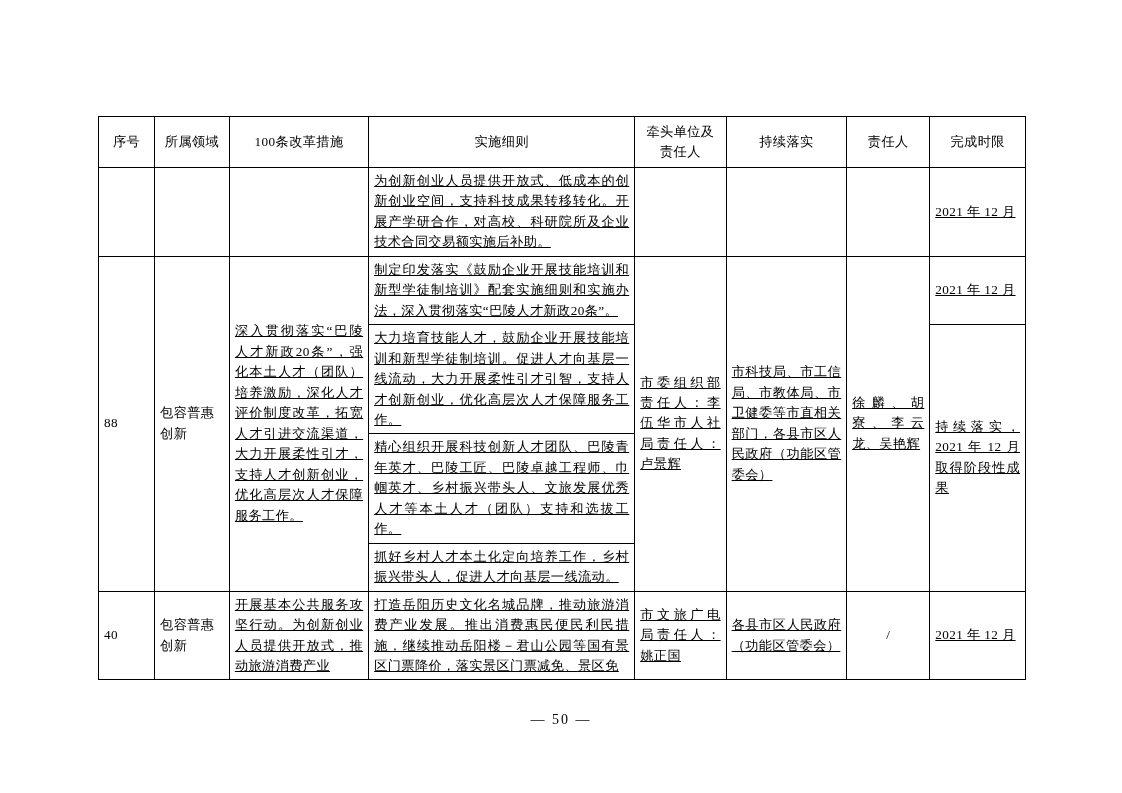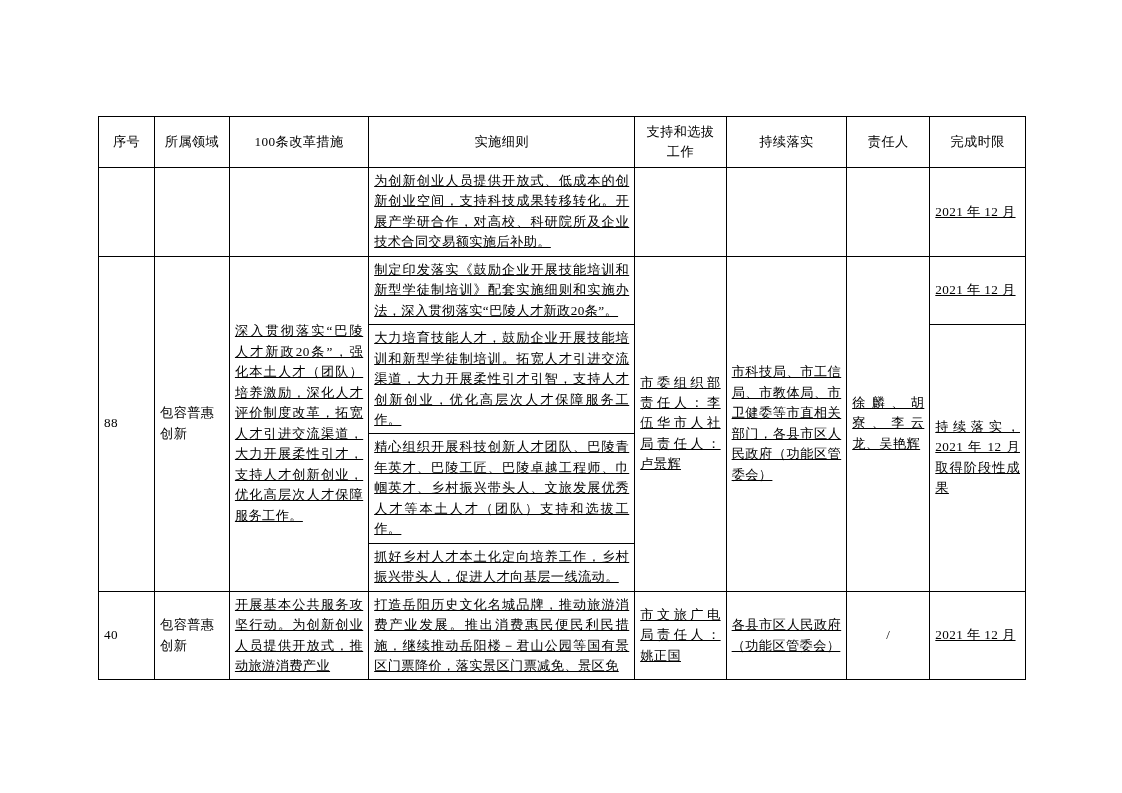--- a/index.html
+++ b/index.html
@@ -83,21 +83,21 @@
         <col class="c-duty">
         <col class="c-person">
         <col class="c-dead">
     </colgroup>
     <thead>
       <tr>
         <th class="hdr">序号</th>
         <th class="hdr">所属领域</th>
         <th class="hdr">100条改革措施</th>
         <th class="hdr">实施细则</th>
-        <th class="hdr">支持和选拔工作</th>
+        <th class="hdr">牵头单位及责任人</th>
         <th class="hdr">持续落实</th>
         <th class="hdr">责任人</th>
         <th class="hdr">完成时限</th>
       </tr>
     </thead>
     <tbody>
 
       <tr>
         <td class="top"></td>
         <td class="top"></td>
@@ -113,21 +113,21 @@
         <td class="mid" rowspan="4">88</td>
         <td class="mid" rowspan="4">包容普惠创新</td>
         <td class="mid just" rowspan="4">深入贯彻落实“巴陵人才新政20条”，强化本土人才（团队）培养激励，深化人才评价制度改革，拓宽人才引进交流渠道，大力开展柔性引才，支持人才创新创业，优化高层次人才保障服务工作。</td>
         <td class="top just">制定印发落实《鼓励企业开展技能培训和新型学徒制培训》配套实施细则和实施办法，深入贯彻落实“巴陵人才新政20条”。</td>
         <td class="mid just" rowspan="4">市委组织部责任人：李伍华市人社局责任人：卢景辉</td>
         <td class="mid just" rowspan="4">市科技局、市工信局、市教体局、市卫健委等市直相关部门，各县市区人民政府（功能区管委会）</td>
         <td class="mid just" rowspan="4">徐麟、胡寮、李云龙、吴艳辉</td>
         <td class="mid just">2021 年 12 月</td>
       </tr>
       <tr>
-        <td class="top just">大力培育技能人才，鼓励企业开展技能培训和新型学徒制培训。拓宽人才引进交流渠道，大力开展柔性引才引智，支持人才创新创业，优化高层次人才保障服务工作。</td>
+        <td class="top just">大力培育技能人才，鼓励企业开展技能培训和新型学徒制培训。促进人才向基层一线流动，大力开展柔性引才引智，支持人才创新创业，优化高层次人才保障服务工作。</td>
         <td class="mid just" rowspan="3">持续落实，2021 年 12 月取得阶段性成果</td>
       </tr>
       <tr>
         <td class="top just">精心组织开展科技创新人才团队、巴陵青年英才、巴陵工匠、巴陵卓越工程师、巾帼英才、乡村振兴带头人、文旅发展优秀人才等本土人才（团队）支持和选拔工作。</td>
       </tr>
       <tr>
         <td class="top just">抓好乡村人才本土化定向培养工作，乡村振兴带头人，促进人才向基层一线流动。</td>
       </tr>
 
       <tr>
@@ -136,14 +136,15 @@
         <td class="top just">开展基本公共服务攻坚行动。为创新创业人员提供开放式，推动旅游消费产业</td>
         <td class="top just">打造岳阳历史文化名城品牌，推动旅游消费产业发展。推出消费惠民便民利民措施，继续推动岳阳楼－君山公园等国有景区门票降价，落实景区门票减免、景区免</td>
         <td class="top just">市文旅广电局责任人：姚正国</td>
         <td class="mid just">各县市区人民政府（功能区管委会）</td>
         <td class="mid cell-center">/</td>
         <td class="mid just">2021 年 12 月</td>
       </tr>
     </tbody>
   </table>
 
+  <div class="page-number">— 50 —</div>
 
 </div>
 
 </body></html>

